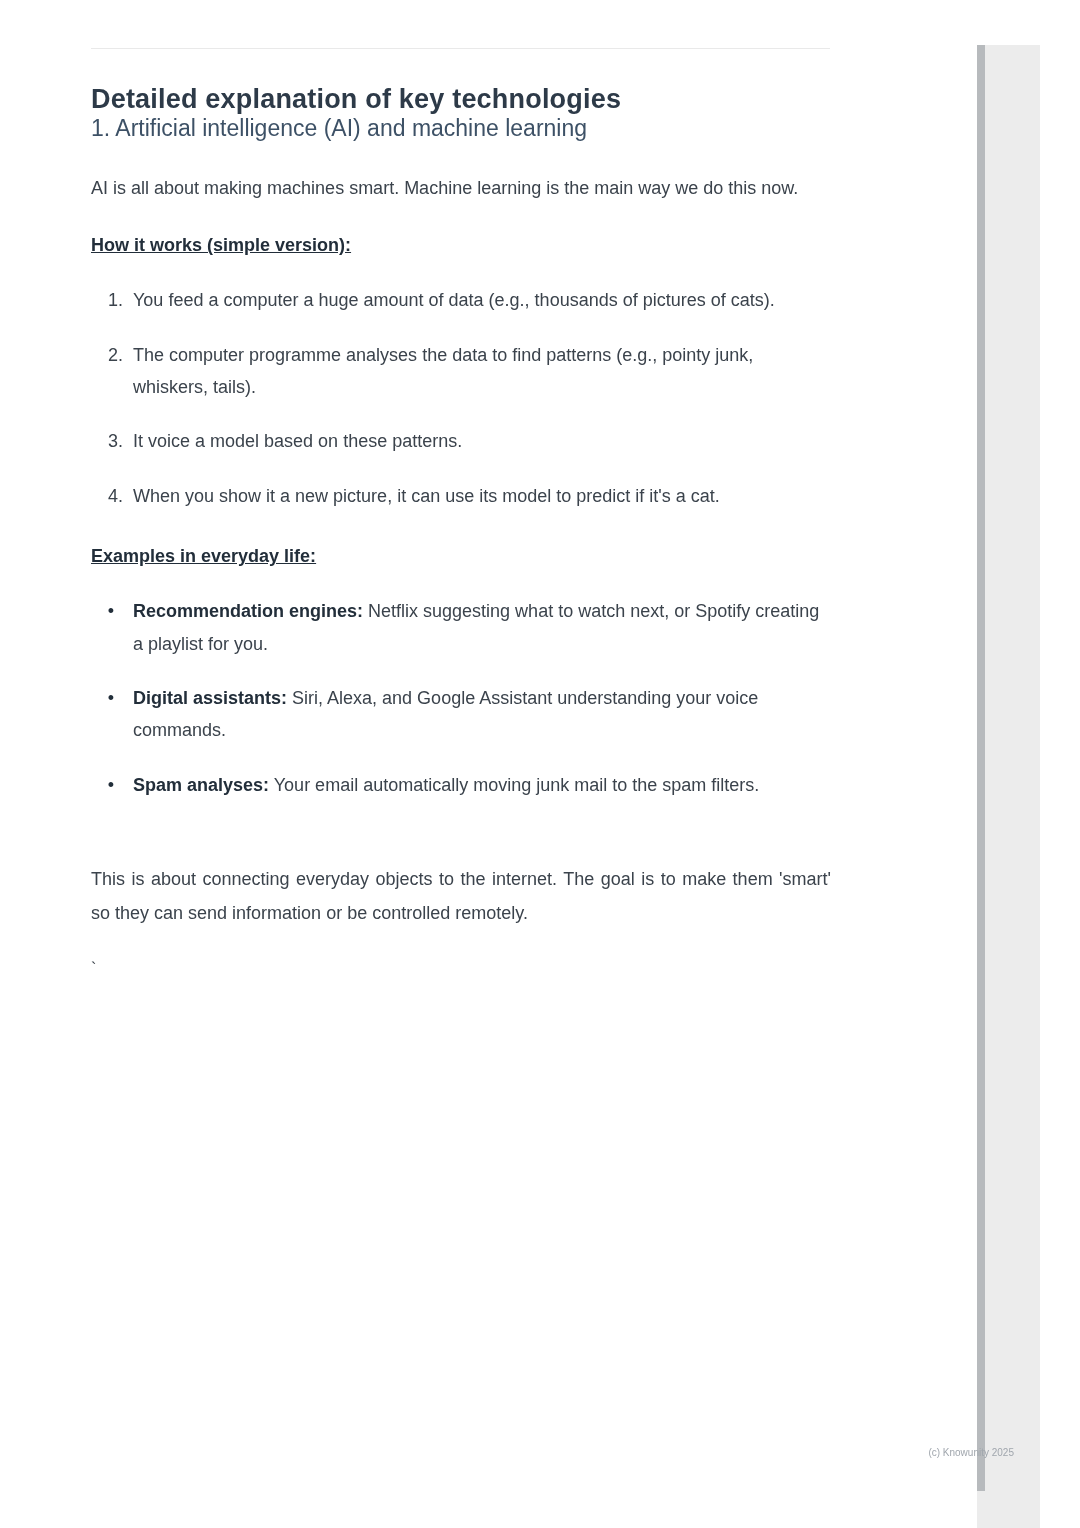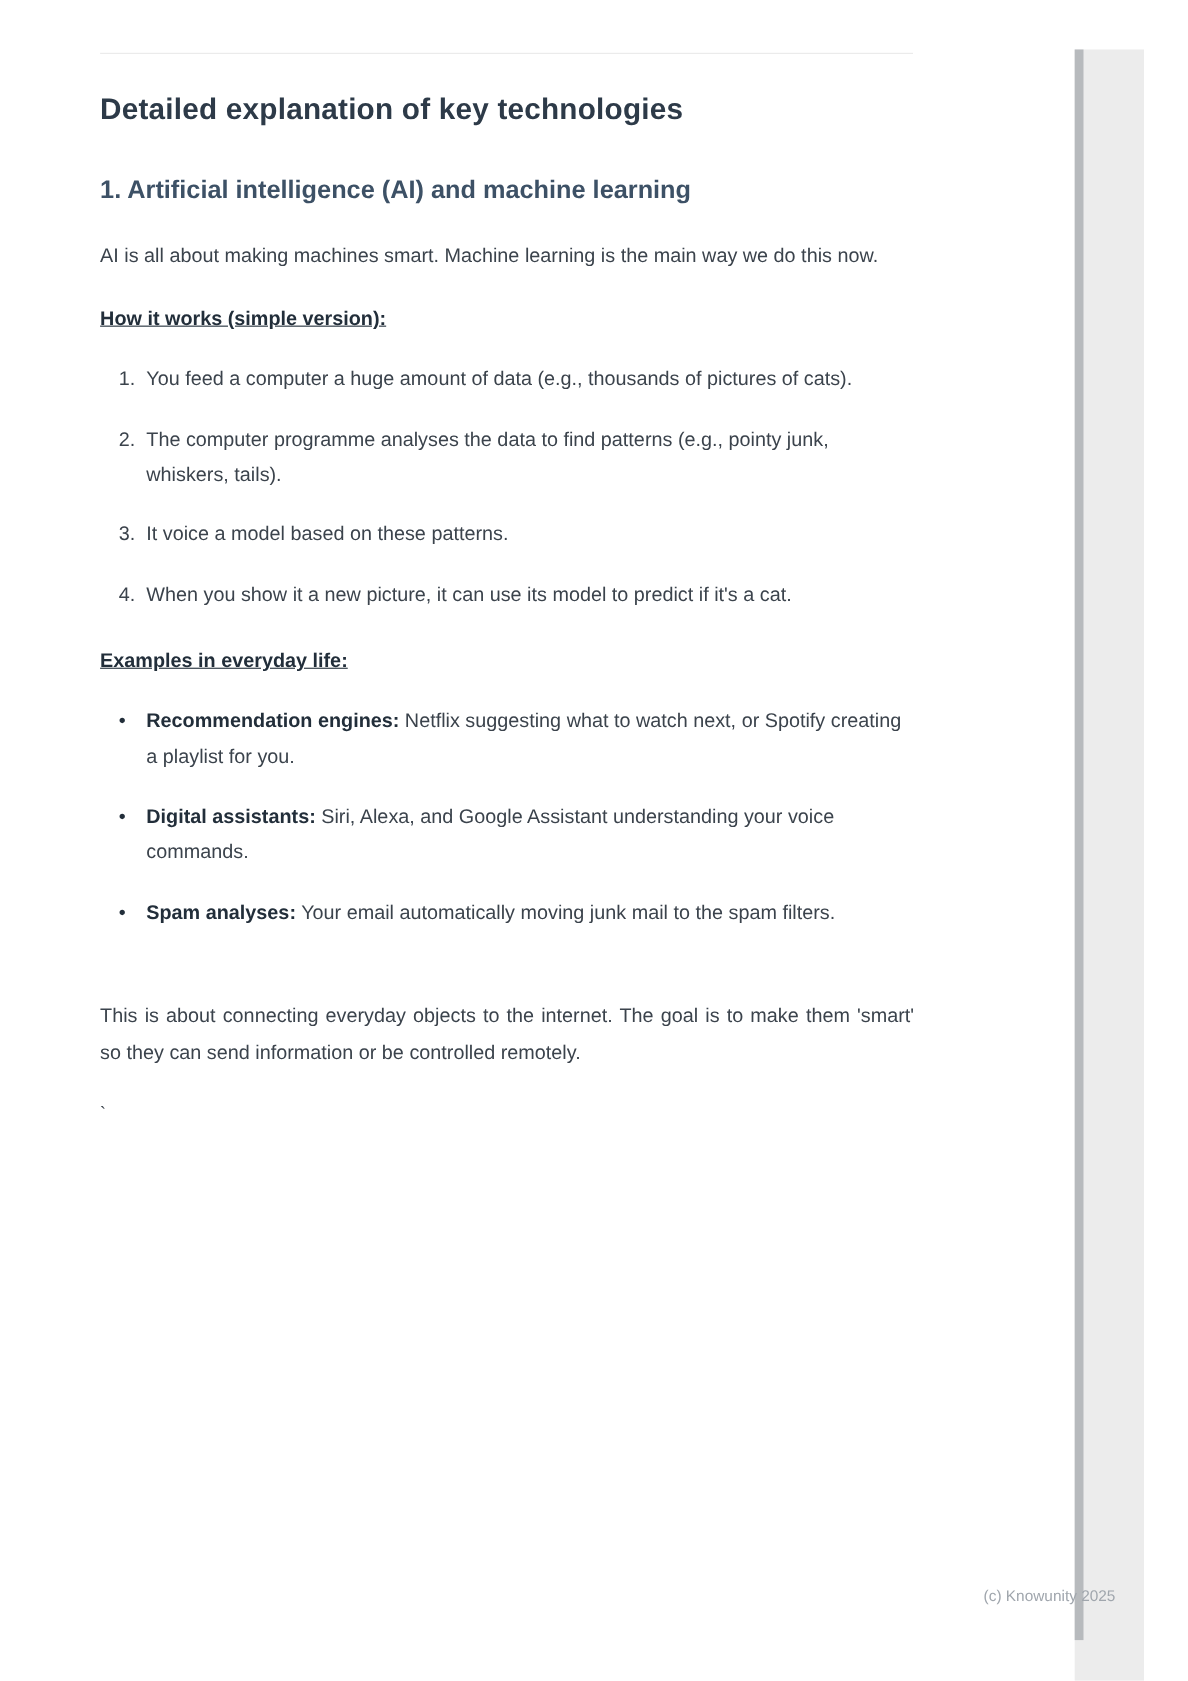--- a/index.html
+++ b/index.html
@@ -28,26 +28,25 @@
     top: 0;
     width: 740px;
     padding-top: 84px;
   }
 
   .doc-title {
     font-size: 27px;
     font-weight: 800;
     color: #2d3a48;
     letter-spacing: 0.2px;
-    margin-bottom: 44px;
   }
 
   .section-heading {
     font-size: 23px;
-    font-weight: 700;
+    font-weight: 400;
     color: #3d5166;
     margin-bottom: 30px;
   }
 
   .para {
     font-size: 18px;
     line-height: 1.85;
     text-align: justify;
     color: #3b434c;
     margin-bottom: 30px;
@@ -115,21 +114,21 @@
     top: 0;
     width: 8px;
     height: 1446px;
     background: #b7babd;
   }
 
   .footer-credit {
     position: absolute;
     right: 66px;
     bottom: 70px;
-    font-size: 14px;
+    font-size: 10px;
     color: #a0a6ad;
     z-index: 5;
   }
 </style>
 </head>
 <body>
 
 <div class="top-divider"></div>
 
 <div class="doc">

